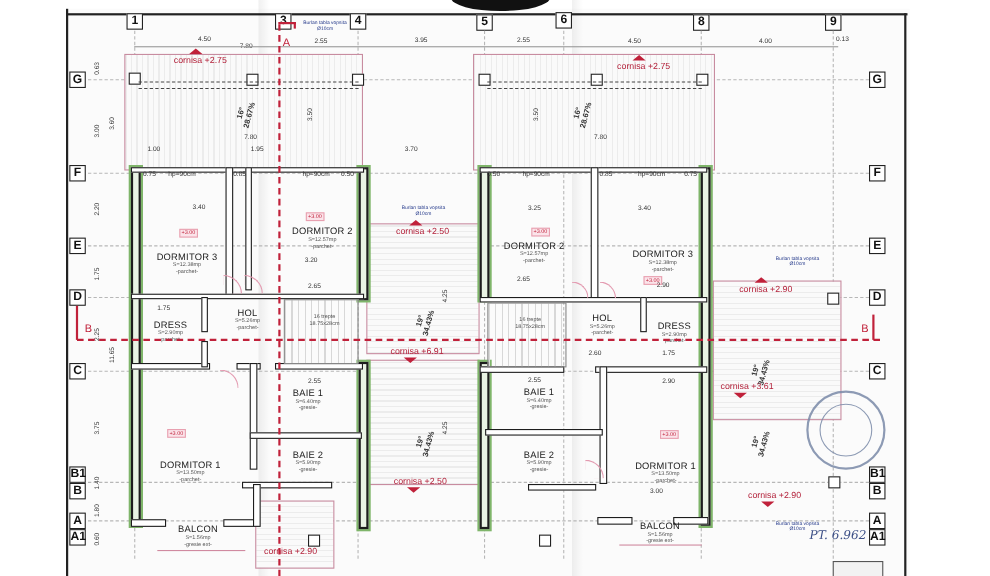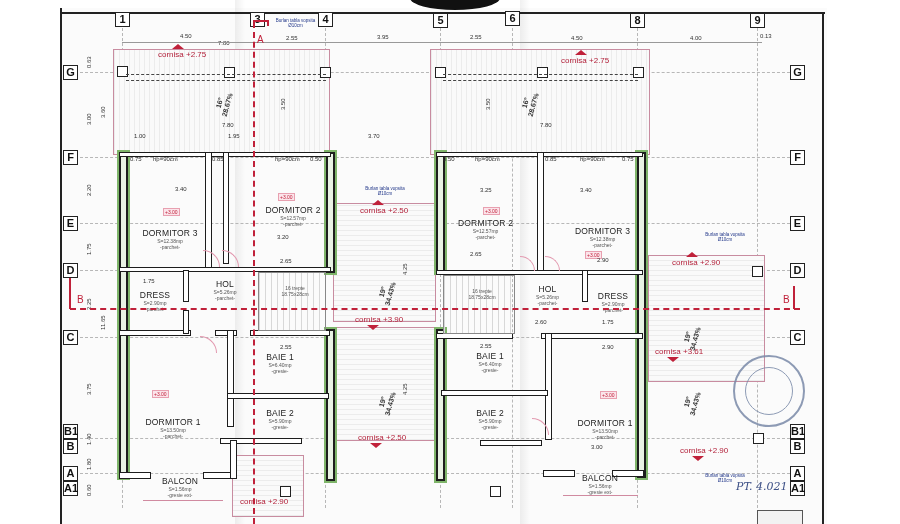--- a/index.html
+++ b/index.html
@@ -152,21 +152,21 @@
 <div class="note" style="left:700px;top:232px;width:50px;">Burlan tabla vopsita Ø10cm</div>
 <div class="note" style="left:700px;top:473px;width:50px;">Burlan tabla vopsita Ø10cm</div>
 
 <div class="roof-lat" style="left:333px;top:203px;width:101px;height:117px;"></div>
 <div class="roof-lat" style="left:333px;top:327px;width:101px;height:112px;"></div>
 <div class="cornice" style="left:360px;top:206px;">
   <span class="tri" style="border-bottom:5px solid #c0213a;position:absolute;left:12px;top:-6px;"></span>
   <span>cornisa +2.50</span>
 </div>
 <div class="cornice" style="left:355px;top:315px;">
-  <span>cornisa +3.90</span>
+  <span>cornisa +6.91</span>
   <span class="tri" style="border-top:5px solid #c0213a;position:absolute;left:12px;top:10px;"></span>
 </div>
 <div class="cornice" style="left:358px;top:433px;">
   <span>cornisa +2.50</span>
   <span class="tri" style="border-top:5px solid #c0213a;position:absolute;left:12px;top:10px;"></span>
 </div>
 <div class="slope" style="left:375px;top:285px;"><span>19°</span><br><span>34.43%</span></div>
 <div class="slope" style="left:375px;top:395px;"><span>19°</span><br><span>34.43%</span></div>
 <div class="dim-v" style="left:402px;top:275px;">4.25</div>
 <div class="dim-v" style="left:402px;top:395px;">4.25</div>
@@ -372,14 +372,14 @@
 
 <div class="section-line" style="left:70px;top:308px;width:730px;"></div>
 <div class="section-mark" style="left:69px;top:278px;width:2px;height:31px;"></div>
 <div class="section-mark" style="left:793px;top:286px;width:2px;height:23px;"></div>
 <div class="section-letter" style="left:77px;top:294px;">B</div>
 <div class="section-letter" style="left:783px;top:294px;">B</div>
 
 <div class="stamp" style="left:733px;top:355px;width:68px;height:68px;">
   <div class="stamp-inner" style="left:10px;top:10px;width:46px;height:46px;"></div>
 </div>
-<div class="handwriting" style="left:736px;top:480px;">PT. 4.021</div>
+<div class="handwriting" style="left:736px;top:480px;">PT. 6.962</div>
 <div class="small-stamp" style="left:757px;top:510px;width:42px;height:12px;"></div>
 
 </body></html>

